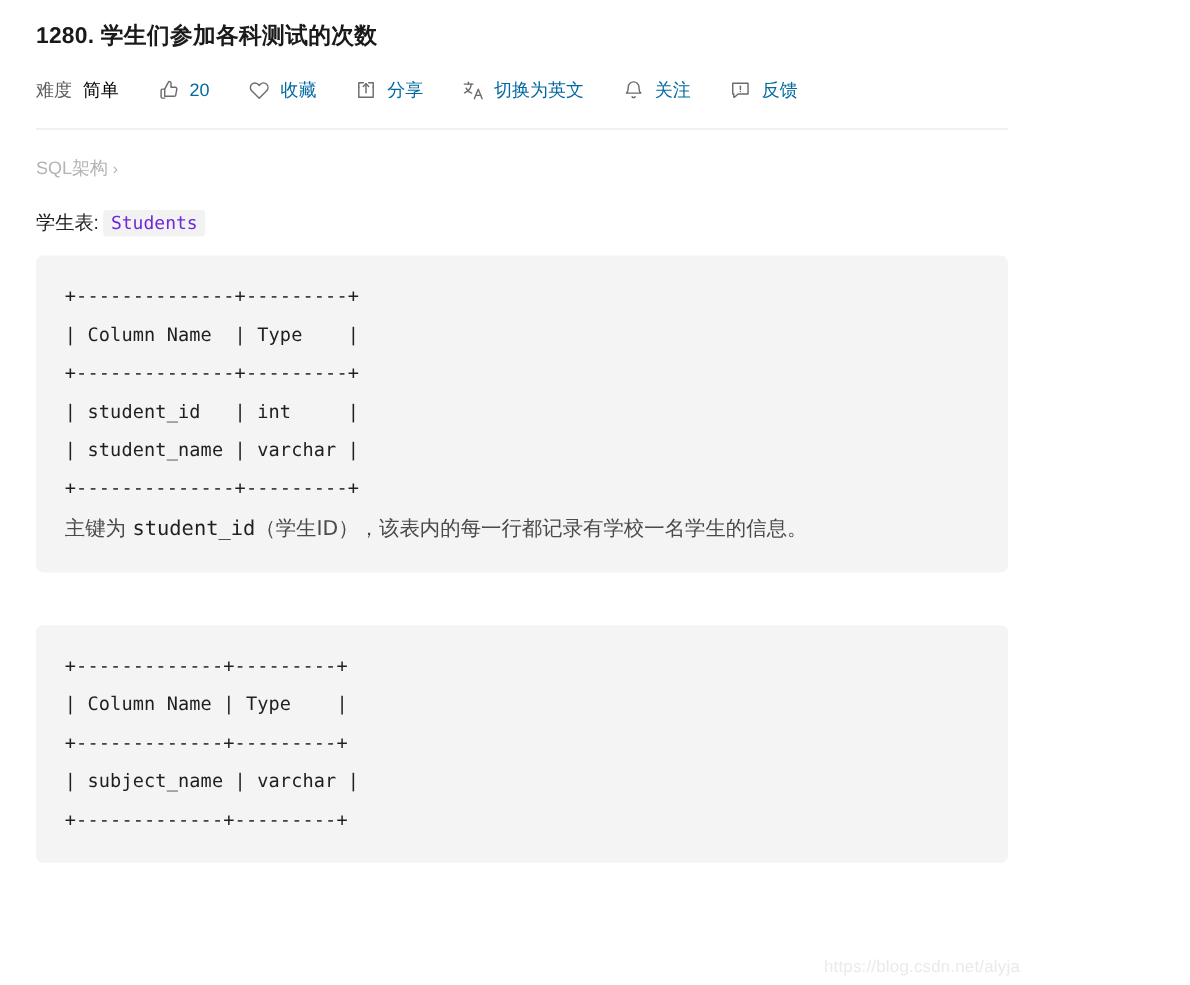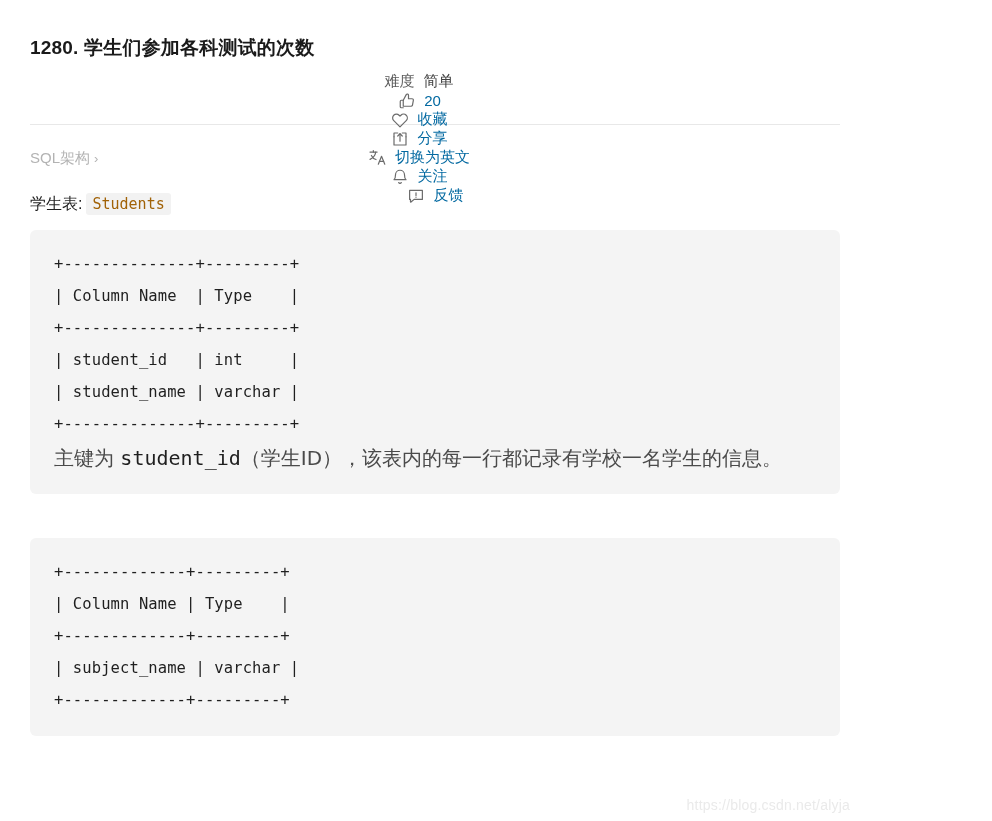--- a/index.html
+++ b/index.html
@@ -14,52 +14,51 @@
     color: #262626;
     position: relative;
     overflow: hidden;
   }
 
   .page {
     position: relative;
     width: 870px;
     height: 821px;
     box-sizing: border-box;
-    padding: 17px 30px;
+    padding: 0 30px;
   }
 
   
   .problem-title {
     font-size: 19px;
     font-weight: bold;
     color: #1a1a1a;
     letter-spacing: 0.2px;
     padding-top: 17px;
     line-height: 28px;
   }
 
   
   .toolbar {
     display: flex;
     align-items: center;
     height: 40px;
     margin-top: 10px;
     font-size: 15px;
     color: #5c5c5c;
-    flex-direction: column;
   }
   .tb-group {
     display: flex;
     align-items: center;
     margin-right: 32px;
     white-space: nowrap;
   }
   .tb-group:last-child { margin-right: 0; }
   .tb-label { color: #5c5c5c; margin-right: 9px; }
-  .tb-difficulty { color: #404040; }
+  .tb-difficulty { color: #000000; }
   .tb-icon {
     display: inline-flex;
     align-items: center;
     justify-content: center;
     width: 19px;
     height: 19px;
     margin-right: 8px;
     color: #6b6b6b;
     flex: 0 0 auto;
   }
@@ -85,21 +84,21 @@
   
   .table-caption {
     margin-top: 22px;
     font-size: 16px;
     color: #1f1f1f;
     line-height: 24px;
   }
   .code-chip {
     font-family: "DejaVu Sans Mono", "Liberation Mono", monospace;
     background: #f2f2f2;
-    color: #a16207;
+    color: #6d28d9;
     border-radius: 3px;
     padding: 2px 6px;
     font-size: 15px;
     margin-left: 4px;
   }
 
   
   .code-block {
     background: #f4f4f4;
     border-radius: 6px;
@@ -112,21 +111,21 @@
     font-family: "DejaVu Sans Mono", "Liberation Mono", monospace;
     font-size: 15.5px;
     line-height: 32px;
     color: #1f1f1f;
     white-space: pre;
     letter-spacing: 0.1px;
   }
   .code-note {
     margin-top: 2px;
     font-family: "DejaVu Sans", "Liberation Sans", sans-serif;
-    font-size: 20px;
+    font-size: 17px;
     line-height: 32px;
     color: #4a4a4a;
   }
   .code-note .mono {
     font-family: "DejaVu Sans Mono", "Liberation Mono", monospace;
     color: #1f1f1f;
   }
 
   .spacer-block { height: 30px; }
 

